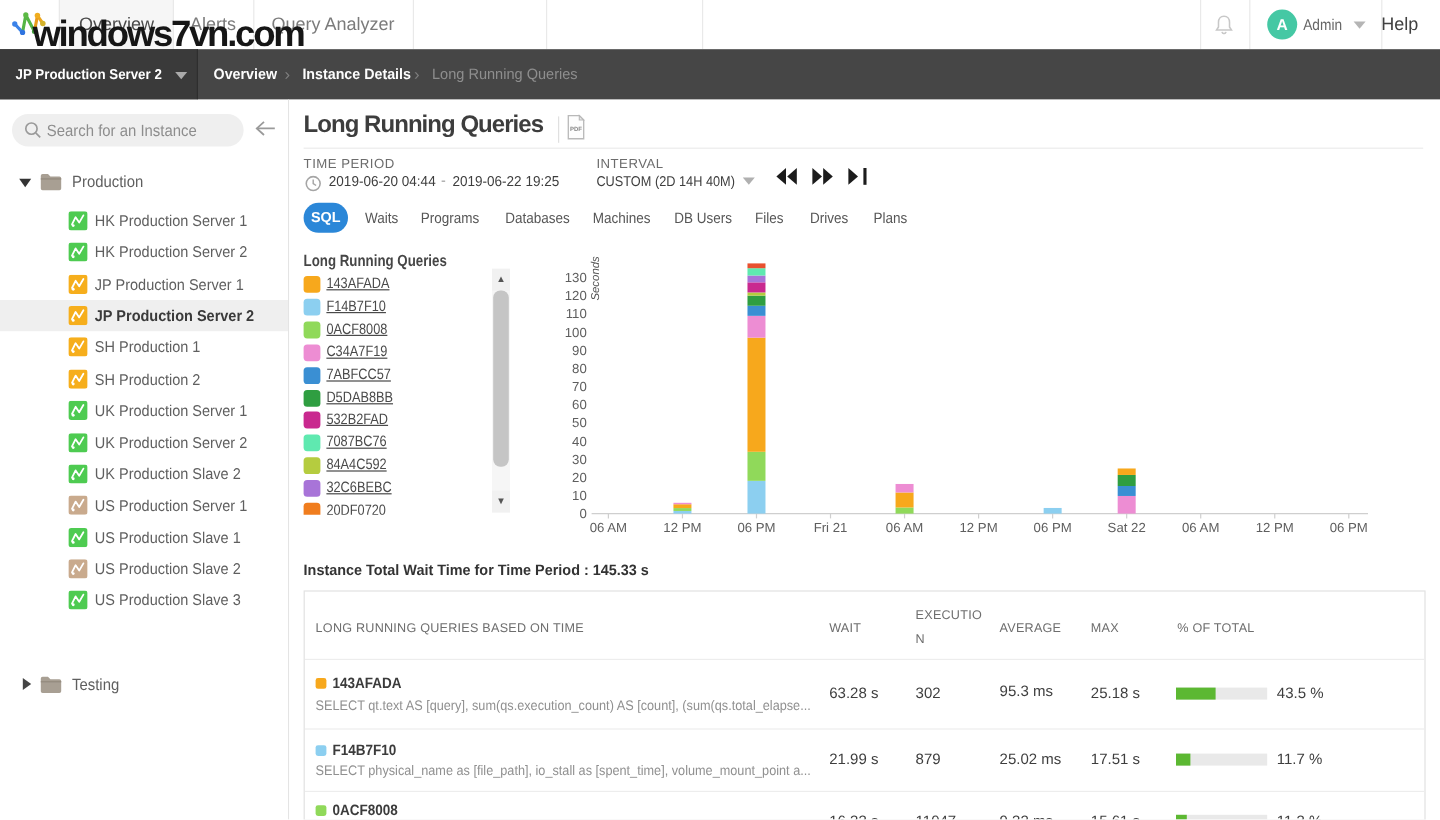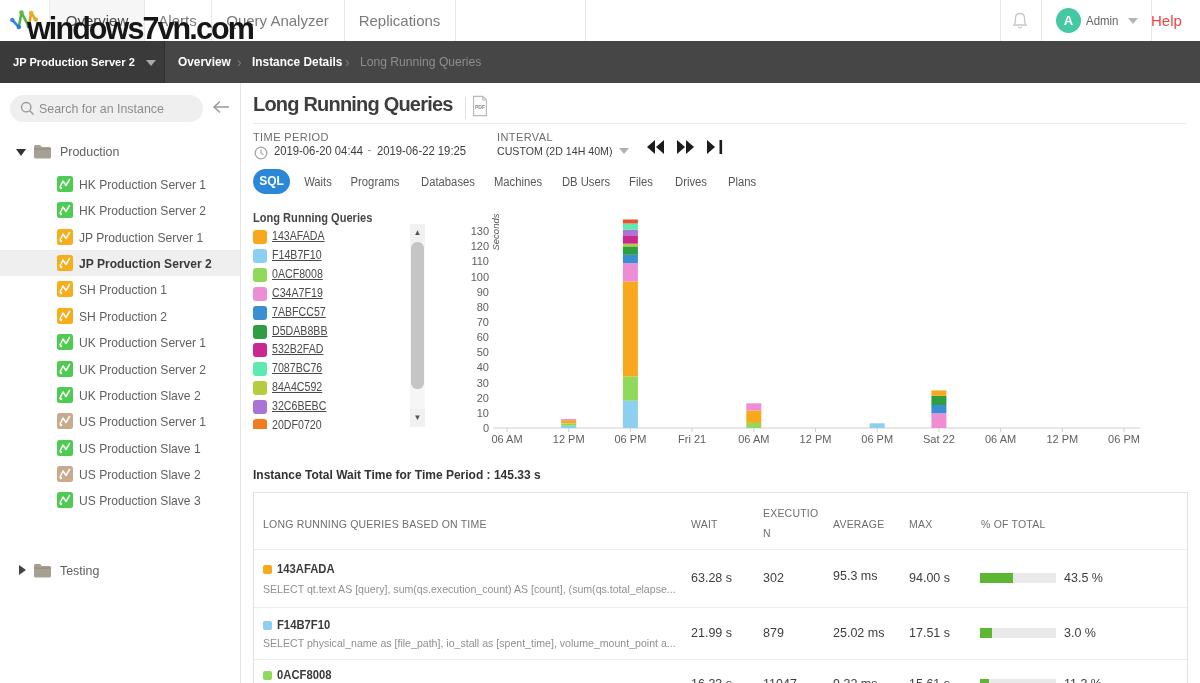--- a/index.html
+++ b/index.html
@@ -52,41 +52,40 @@
   <div class="navsep" style="left:211px"></div>
   <div class="navsep" style="left:344px"></div>
   <div class="navsep" style="left:455px"></div>
   <div class="navsep" style="left:585px"></div>
   <div class="navsep" style="left:1000px"></div>
   <div class="navsep" style="left:1041px"></div>
   <div class="navsep" style="left:1151px"></div>
   <div class="navitem" style="left:49px;width:96px;color:#4a4a4a;">Overview</div>
   <div class="navitem" style="left:144px;width:67px;">Alerts</div>
   <div class="navitem" style="left:211px;width:133px;">Query Analyzer</div>
-  <div class="navitem" style="left:344px;width:111px;">Replications</div>
   <svg class="abs" style="left:8px;top:2px" width="40" height="34" viewBox="0 0 40 34">
     <line x1="4.3" y1="18" x2="10.8" y2="25" stroke="#3b82e8" stroke-width="2.6" stroke-linecap="round"></line>
     <polyline points="10.8,25 13.5,10.5 20.7,24.3" fill="none" stroke="#55b544" stroke-width="2.6" stroke-linecap="round" stroke-linejoin="round"></polyline>
     <line x1="20.7" y1="24.3" x2="23.2" y2="11" stroke="#e89b1c" stroke-width="2.6" stroke-linecap="round"></line>
     <line x1="23.2" y1="11" x2="27.7" y2="17.5" stroke="#eaa51e" stroke-width="2.6" stroke-linecap="round"></line>
     <circle cx="4.3" cy="18" r="2.2" fill="#3b82e8"></circle>
     <circle cx="10.8" cy="25" r="2.2" fill="#2f74e0"></circle>
     <circle cx="13.5" cy="10.5" r="2.2" fill="#5cb944"></circle>
     <circle cx="20.7" cy="24.3" r="2.1" fill="#3f9a38"></circle>
     <circle cx="23.2" cy="11" r="2.3" fill="#f0ad1f"></circle>
     <circle cx="27.7" cy="17.5" r="2.3" fill="#d4b22a"></circle>
   </svg>
   <svg class="abs" style="left:1012px;top:12px" width="16" height="17" viewBox="0 0 16 17">
     <path d="M8 1.5 C5 1.5 3.4 3.8 3.4 6.5 L3.4 10.5 L1.8 13 L14.2 13 L12.6 10.5 L12.6 6.5 C12.6 3.8 11 1.5 8 1.5 Z" fill="none" stroke="#c8c8c8" stroke-width="1.3"></path>
     <path d="M6.3 14.5 C6.5 15.6 7.2 16 8 16 C8.8 16 9.5 15.6 9.7 14.5" fill="none" stroke="#c8c8c8" stroke-width="1.3"></path>
   </svg>
   <div class="abs" style="left:1056px;top:8px;width:25px;height:25px;border-radius:50%;background:#45c8a4;color:#fff;font-size:13px;font-weight:700;text-align:center;line-height:25px;">A</div>
   <div class="navitem" style="left:1086px;width:46px;color:#666;text-align:left;font-size:13px;transform:scaleX(0.88);transform-origin:left center;">Admin</div>
   <div class="abs" style="left:1128px;top:18px;width:0;height:0;border-left:5px solid transparent;border-right:5px solid transparent;border-top:6px solid #b5b5b5;"></div>
-  <div class="navitem" style="left:1151px;width:30px;color:#ef4444;">Help</div>
+  <div class="navitem" style="left:1151px;width:30px;color:#404040;">Help</div>
 </div>
 <div id="watermark">windows7vn.com</div>
 <div id="darkbar">
   <div id="darkleft"></div>
   <div class="bc" style="left:13px;color:#fff;font-weight:700;font-size:11.8px;transform:scaleX(0.94);transform-origin:left center;">JP Production Server 2</div>
   <div class="abs" style="left:146px;top:19px;width:0;height:0;border-left:5px solid transparent;border-right:5px solid transparent;border-top:6px solid #aaa;"></div>
   <div class="bc" style="left:178px;color:#fdfdfd;font-weight:700;transform:scaleX(0.95);transform-origin:left center;">Overview</div>
   <div class="bc" style="left:237px;color:#7e7e7e;font-size:14px;">›</div>
   <div class="bc" style="left:252px;color:#fdfdfd;font-weight:700;transform:scaleX(0.95);transform-origin:left center;">Instance Details</div>
   <div class="bc" style="left:345px;color:#7e7e7e;font-size:14px;">›</div>
@@ -391,37 +390,37 @@
 <div class="th" style="left:579px;top:25px;">AVERAGE</div>
 <div class="th" style="left:655px;top:25px;">MAX</div>
 <div class="th" style="left:727px;top:25px;">% OF TOTAL</div>
 <div class="rowline" style="top:55.5px;"></div>
 <div class="qchip" style="left:9px;top:71.5px;background:#f7a81c;"></div>
 <div class="qtitle" style="left:23px;top:68.5px;">143AFADA</div>
 <div class="qdesc" style="left:9px;top:90px;">SELECT qt.text AS [query], sum(qs.execution_count) AS [count], (sum(qs.total_elapse...</div>
 <div class="qval" style="left:437px;top:78px;">63.28 s</div>
 <div class="qval" style="left:509px;top:78px;">302</div>
 <div class="qval" style="left:579px;top:76px;">95.3 ms</div>
-<div class="qval" style="left:655px;top:78px;">94.00 s</div>
+<div class="qval" style="left:655px;top:78px;">25.18 s</div>
 <div class="ptrack" style="left:726px;top:80px;">
         <div class="pfill" style="width:33px;"></div>
       </div>
 <div class="qval" style="left:810px;top:78px;">43.5 %</div>
 <div class="rowline" style="top:113.5px;"></div>
 <div class="qchip" style="left:9px;top:128px;background:#8ccff0;"></div>
 <div class="qtitle" style="left:23px;top:125px;">F14B7F10</div>
 <div class="qdesc" style="left:9px;top:143.5px;">SELECT physical_name as [file_path], io_stall as [spent_time], volume_mount_point a...</div>
 <div class="qval" style="left:437px;top:132.5px;">21.99 s</div>
 <div class="qval" style="left:509px;top:132.5px;">879</div>
 <div class="qval" style="left:579px;top:132.5px;">25.02 ms</div>
 <div class="qval" style="left:655px;top:132.5px;">17.51 s</div>
 <div class="ptrack" style="left:726px;top:135px;">
         <div class="pfill" style="width:11.5px;"></div>
       </div>
-<div class="qval" style="left:810px;top:132.5px;">3.0 %</div>
+<div class="qval" style="left:810px;top:132.5px;">11.7 %</div>
 <div class="rowline" style="top:166px;"></div>
 <div class="qchip" style="left:9px;top:177.5px;background:#90d95a;"></div>
 <div class="qtitle" style="left:23px;top:174.5px;">0ACF8008</div>
 <div class="qval" style="left:437px;top:183.5px;">16.33 s</div>
 <div class="qval" style="left:509px;top:183.5px;">11047</div>
 <div class="qval" style="left:579px;top:183.5px;">9.32 ms</div>
 <div class="qval" style="left:655px;top:183.5px;">15.61 s</div>
 <div class="ptrack" style="left:726px;top:186px;">
         <div class="pfill" style="width:8.6px;"></div>
       </div>

